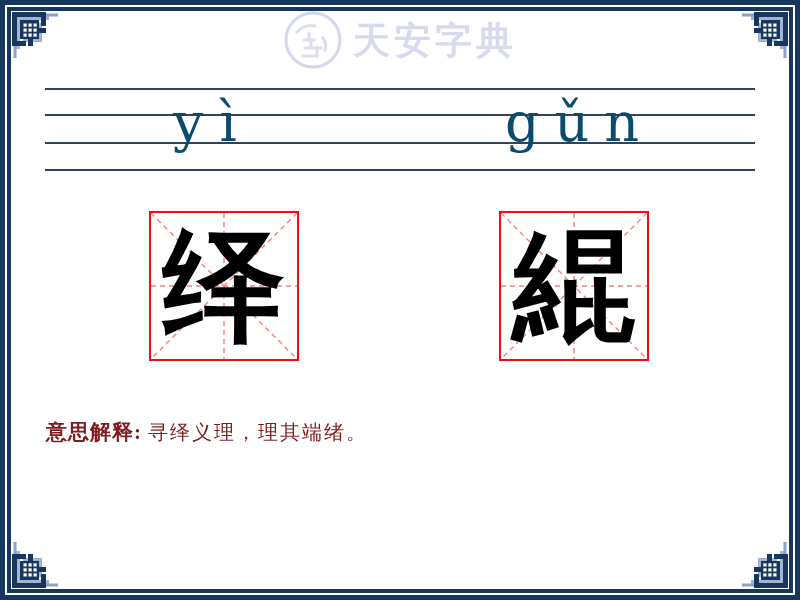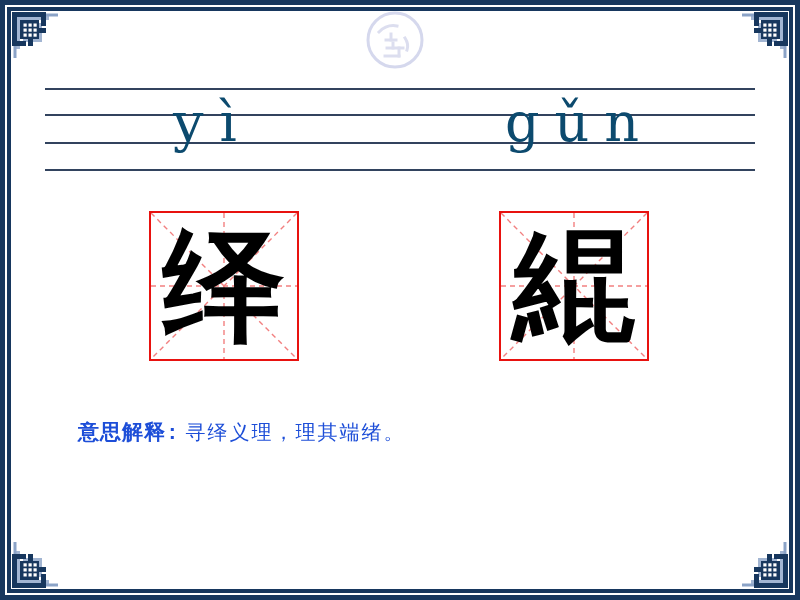--- a/index.html
+++ b/index.html
@@ -43,22 +43,22 @@
   }
   .charbox.c1{left:149px;}
   .charbox.c2{left:499px;}
   .charbox svg.guides{position:absolute;left:0;top:0;}
   .charbox .glyph{
     position:absolute;inset:0;display:flex;align-items:center;justify-content:center;
     font-size:122px;font-weight:900;color:#000;line-height:1;
     font-family:"DejaVu Sans",sans-serif;
   }
   
-  .definition{position:absolute;left:46px;top:418px;font-size:20px;color:#1d4ed8;
-    font-family:Liberation Mono, monospace;margin-left:32px;}
+  .definition{position:absolute;left:46px;top:418px;font-size:20px;color:#7f1d1d;
+    font-family:Liberation Serif, serif;}
   .definition .label{font-weight:900;font-size:21px;letter-spacing:1px;}
   .definition .text{margin-left:6px;letter-spacing:2px;}
 </style>
 </head>
 <body>
 
 <div class="frame-outer"></div>
 <div class="frame-inner"></div>
 
 <svg class="corner tl" viewBox="0 0 56 56">
@@ -187,20 +187,21 @@
       <path d="M21 30 h10"></path>
       <path d="M26 24 v6"></path>
       <path d="M22 38 h16"></path>
       <path d="M28 33 v5"></path>
       <path d="M34 38 v8"></path>
       <path d="M20 46 h14"></path>
       <path d="M40 28 q4 6 2 12"></path>
     </g>
   </svg>
   <div class="logo-texts">
+    <div class="logo-name">天安字典</div>
   </div>
 </div>
 
 <div class="staff">
   <div class="staff-line" style="top:0"></div>
   <div class="staff-line" style="top:26px"></div>
   <div class="staff-line" style="top:54px"></div>
   <div class="staff-line" style="top:81px"></div>
 </div>
 <div class="pinyin p1">yì</div>

